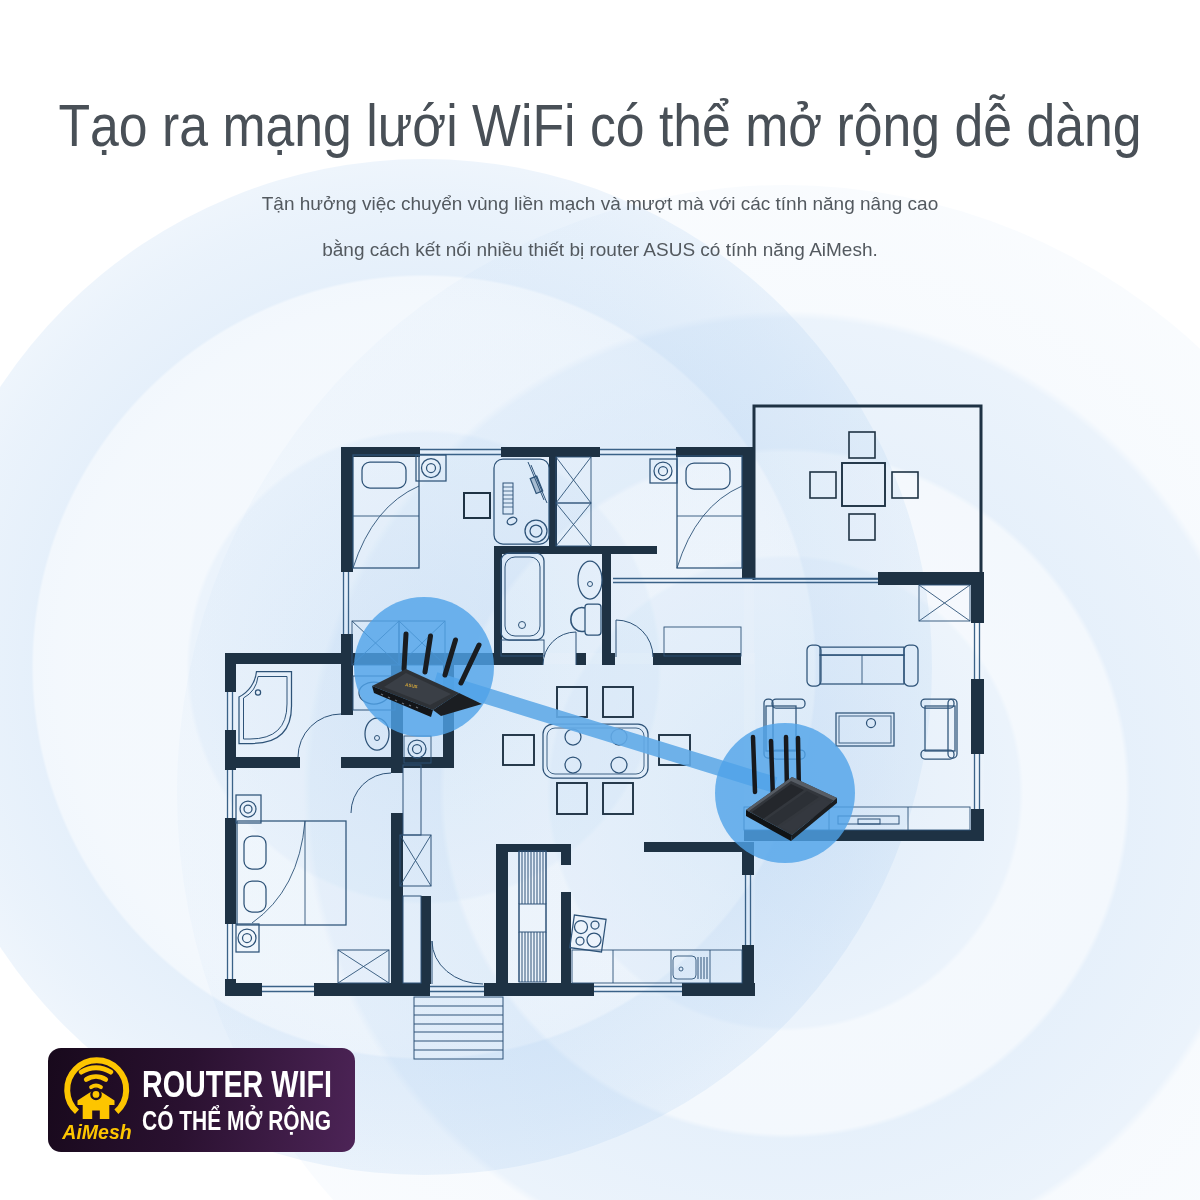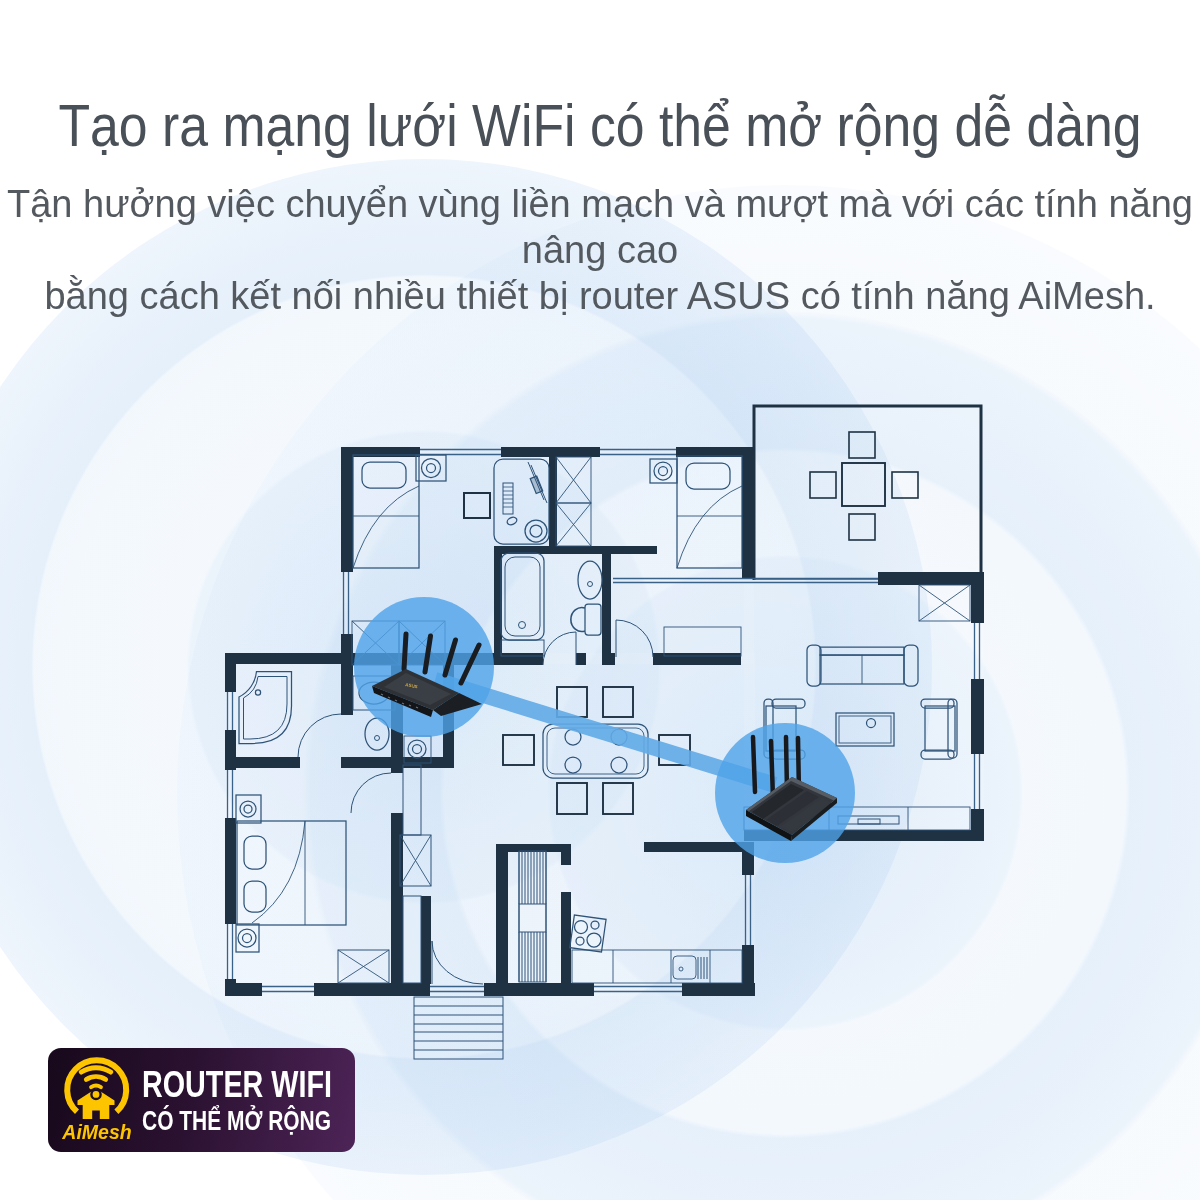--- a/index.html
+++ b/index.html
@@ -485,21 +485,21 @@
 
 <polygon points="746,810 792,777 837,798 835,801 791,781 749,811" fill="#565c64"></polygon>
 
 <polygon points="746,810 792,835 791,841 746,816" fill="#101214"></polygon>
 
 <polygon points="792,835 837,798 837,803 791,841" fill="#1a1d20"></polygon>
 </g>
 
 </svg>
 
-<div style="position:absolute;left:0;top:181px;width:1200px;text-align:center;font-size:38px;color:#53595f;line-height:46px;">Tận hưởng việc chuyển vùng liền mạch và mượt mà với các tính năng nâng cao<br>bằng cách kết nối nhiều thiết bị router ASUS có tính năng AiMesh.</div>
+<div style="position:absolute;left:0;top:181px;width:1200px;text-align:center;font-size:19px;color:#53595f;line-height:46px;">Tận hưởng việc chuyển vùng liền mạch và mượt mà với các tính năng nâng cao<br>bằng cách kết nối nhiều thiết bị router ASUS có tính năng AiMesh.</div>
 
 <div style="position:absolute;left:48px;top:1048px;width:307px;height:104px;border-radius:13px;background:linear-gradient(100deg,#18091c 0%,#2a1130 45%,#4d2457 100%);"></div>
 <svg style="left:48px;top:1048px;" width="307" height="104" viewBox="0 0 307 104">
 
 <path d="M 29 63.7 A 29.5 29.5 0 1 1 68.4 63.7" fill="none" stroke="#fdc500" stroke-width="6"></path>
 
 <g fill="none" stroke="#fdc500" stroke-linecap="round">
 <path d="M43.1 39.1 A9 9 0 0 1 52.9 39.1" stroke-width="4"></path>
 <path d="M38.2 31.5 A18 18 0 0 1 57.8 31.5" stroke-width="4.6"></path>
 <path d="M33.3 24.0 A27 27 0 0 1 62.7 24.0" stroke-width="5"></path>

